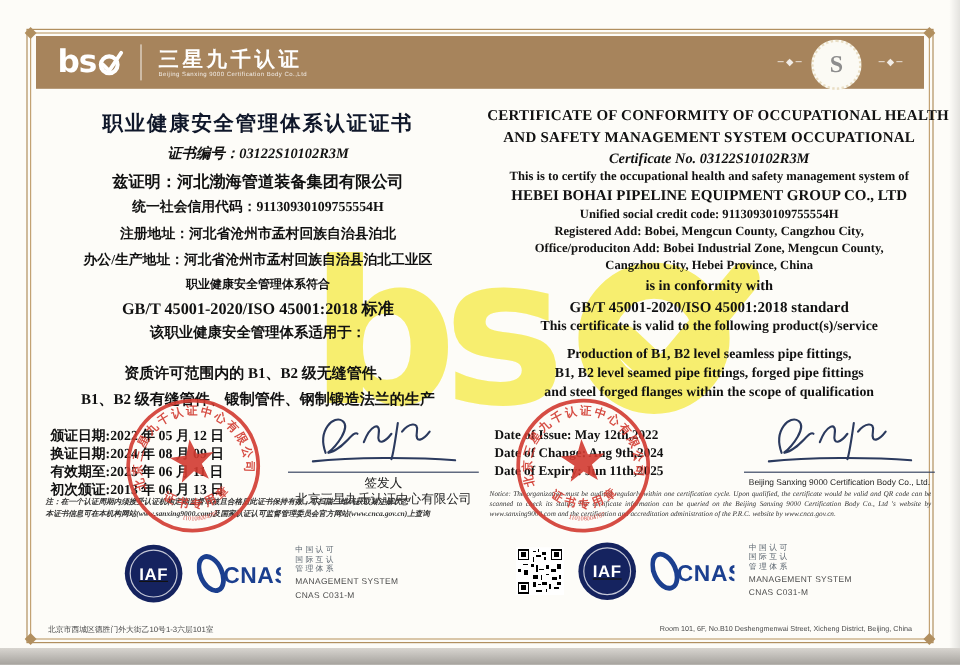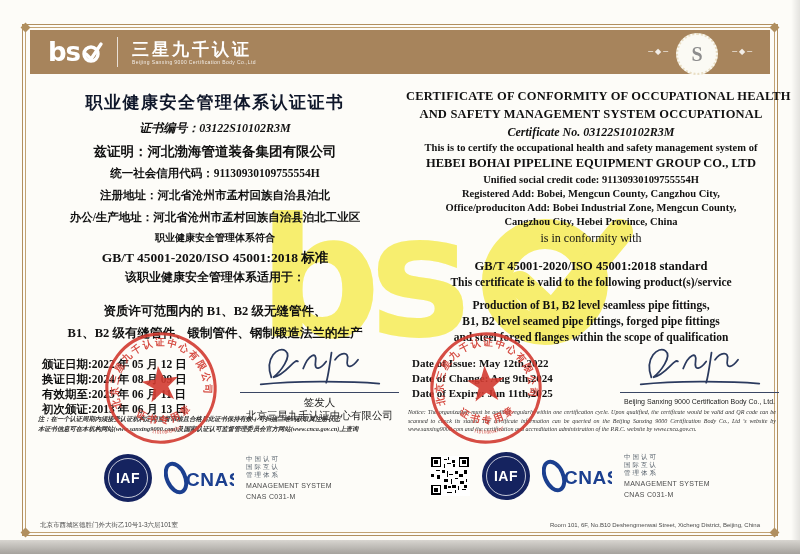--- a/index.html
+++ b/index.html
@@ -50,21 +50,21 @@
   .l-standard{font-size:13.5px;font-weight:bold;line-height:17px;margin-bottom:3px;}
   .l-intro{font-size:12px;font-weight:bold;line-height:16px;margin-bottom:18px;}
   .l-scope{font-size:12.5px;font-weight:bold;line-height:17px;margin-bottom:5px;}
   .e-title{font-size:12.5px;font-weight:bold;line-height:16px;margin-bottom:2px;letter-spacing:.2px;}
   .e-title2{margin-bottom:3px;}
   .e-certno{font-size:12px;font-weight:bold;font-style:italic;line-height:15px;margin-bottom:1px;}
   .e-sm{font-size:10.5px;font-weight:bold;line-height:13px;margin-bottom:1px;}
   .e-certify{margin-bottom:2px;}
   .e-company{font-size:12.5px;font-weight:bold;line-height:15px;margin-bottom:2px;}
   .e-off2{margin-bottom:3px;}
-  .e-conform{font-size:12px;font-weight:normal;line-height:15px;margin-bottom:13px;}
+  .e-conform{font-size:12px;font-weight:bold;line-height:15px;margin-bottom:3px;}
   .e-standard{font-size:12.5px;font-weight:bold;line-height:15px;margin-bottom:1px;}
   .e-valid{font-size:11.5px;font-weight:bold;line-height:14px;margin-bottom:9px;}
   .e-scope{font-size:11.5px;font-weight:bold;line-height:15px;margin-bottom:1px;}
   
   .dates{position:absolute;z-index:2;font-weight:bold;}
   .dates div{white-space:nowrap;}
   .dates-cn{left:42px;top:357px;font-size:11.5px;line-height:15px;}
   .dates-en{left:412px;top:356px;font-size:11px;line-height:15px;}
   .sig{position:absolute;z-index:2;width:175px;text-align:center;}
   .sig-cn{left:232px;top:342px;}
@@ -80,21 +80,21 @@
   
   .notice{position:absolute;z-index:2;font-style:italic;color:#333;}
   .notice-cn{left:38px;top:414px;width:362px;font-size:6.3px;line-height:10px;font-weight:bold;}
   .notice-cn div{white-space:nowrap;}
   .notice-en{left:408px;top:408px;width:368px;font-size:6px;line-height:8.5px;text-align:justify;}
   
   .acc{position:absolute;z-index:2;display:flex;align-items:center;}
   .acc-left{left:104px;top:454px;gap:12px;}
   .acc-right{left:430px;top:452px;gap:12px;}
   .iaf{position:relative;width:48px;height:48px;border-radius:50%;background:#15235f;
-       display:flex;align-items:center;justify-content:center;flex:none;}
+       display:flex;align-items:center;justify-content:center;flex:none;text-decoration:underline;}
   .iaf::before{content:"";position:absolute;inset:4px;border:1px solid rgba(255,255,255,.75);border-radius:50%;}
   .iaf span{color:#fff;font-weight:bold;font-size:14px;font-family:"Liberation Sans",sans-serif;letter-spacing:.5px;}
   .acctext{font-family:"Liberation Sans",sans-serif;color:#5c6670;}
   .acctext .cnl{font-size:6.5px;line-height:8px;letter-spacing:2px;}
   .acctext .enl{font-size:7px;line-height:9px;color:#4a4a4a;margin-top:2px;letter-spacing:.3px;}
   
   .addr{position:absolute;z-index:2;color:#4a4a4a;font-family:"Liberation Sans",sans-serif;}
   .addr-cn{left:40px;top:521px;font-size:6.5px;}
   .addr-en{right:40px;top:522px;font-size:6px;}
 </style>

